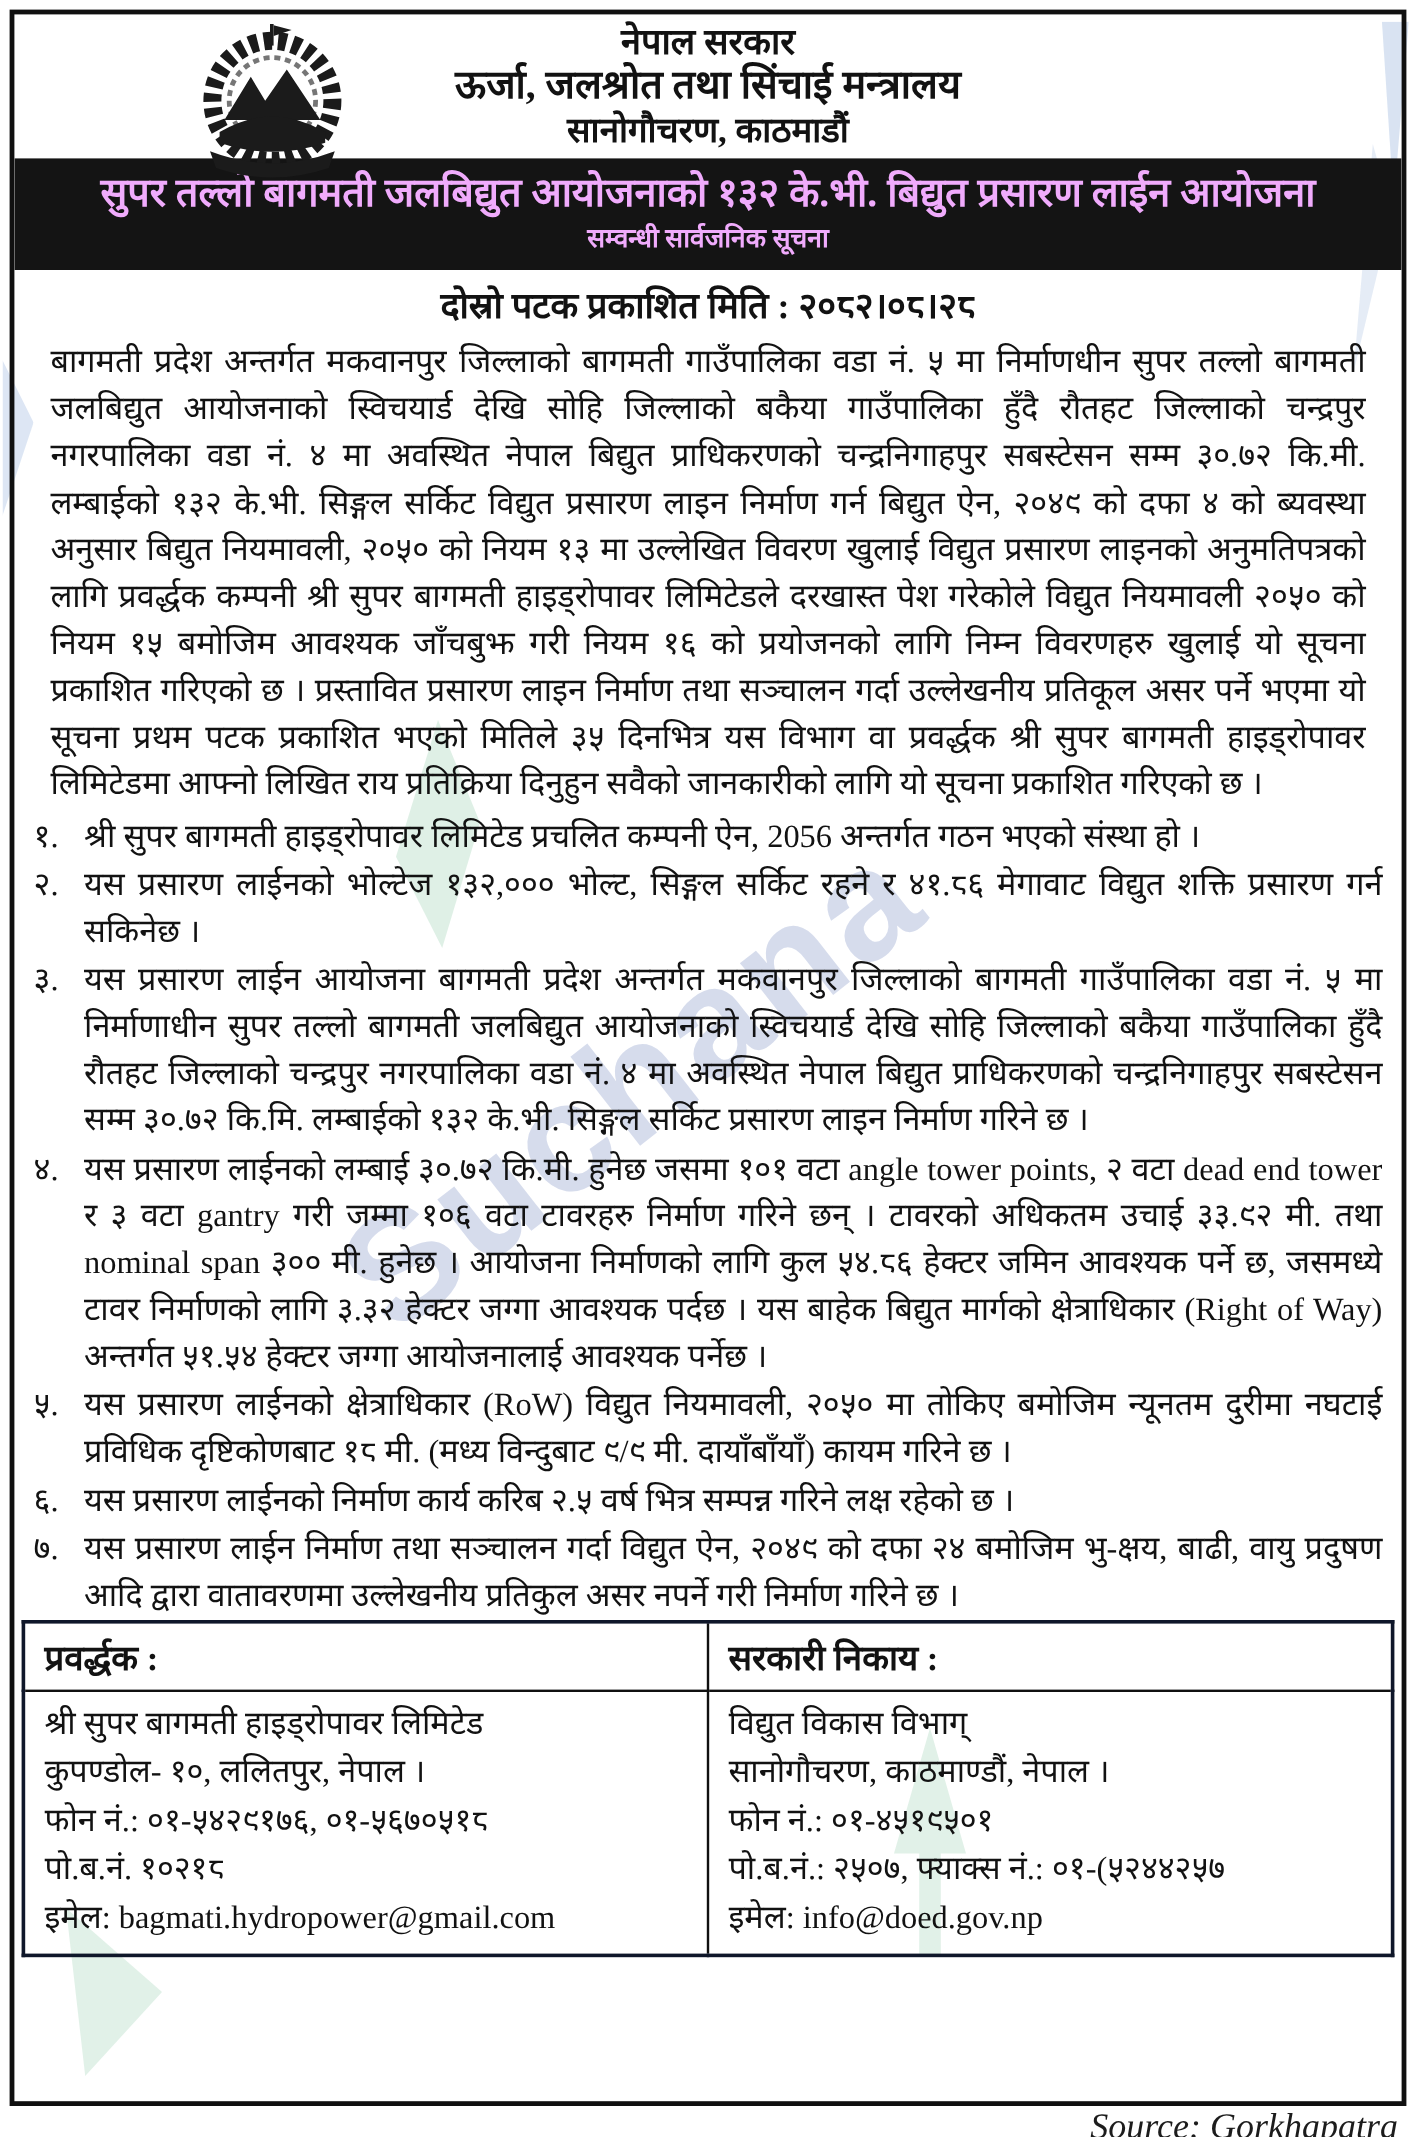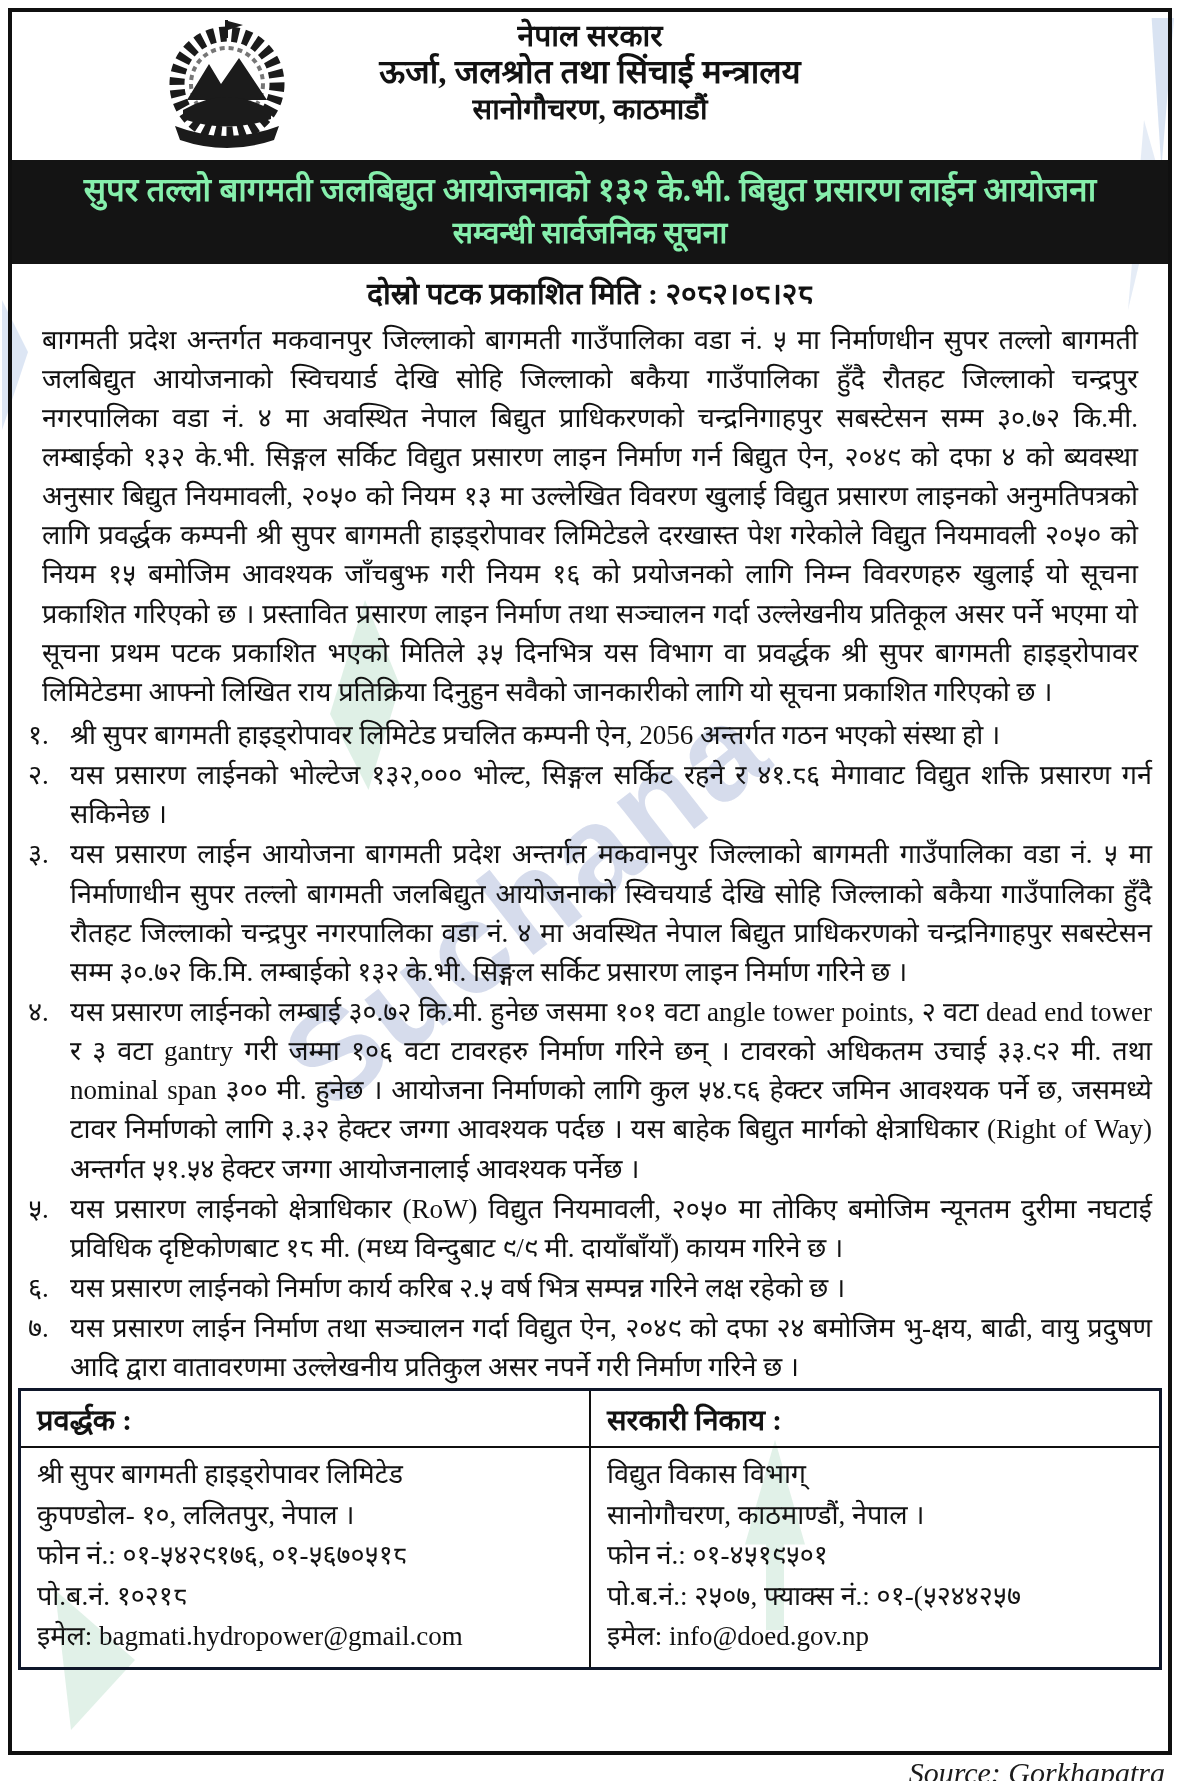--- a/index.html
+++ b/index.html
@@ -29,34 +29,34 @@
     font-size:130px;font-weight:700;letter-spacing:4px;
     color:var(--watermark-blue);opacity:.38;
     transform:rotate(-38deg);transform-origin:left top;
   }
   
   .doc{
     position:absolute;z-index:1;left:8px;top:8px;width:1164px;height:1747px;
     border:4px solid #101010;background:transparent;overflow:hidden;
   }
   
-  .masthead{position:relative;height:148px;padding-top:6px;text-align:center;}
+  .masthead{position:relative;height:120px;padding-top:6px;text-align:center;}
   .emblem{position:absolute;left:105px;top:6px;width:220px;height:132px;}
   .mh-line{font-weight:700;white-space:nowrap;line-height:1.18;}
   .mh-gov{font-size:30px;}
   .mh-ministry{font-size:33px;}
   .mh-dept{font-size:36px;}
   .mh-addr{font-size:29px;}
   
   .banner{
-    background:var(--banner-bg);color:#86efac;text-align:center;
+    background:var(--banner-bg);color:#f0abfc;text-align:center;
     font-weight:700;padding:8px 6px 12px;overflow:hidden;
   }
   .banner-line1{font-size:33px;line-height:1.35;white-space:nowrap;}
-  .banner-line2{font-size:30px;line-height:1.3;}
+  .banner-line2{font-size:22px;line-height:1.3;}
   
   .pubdate{text-align:center;font-weight:700;font-size:30px;padding:8px 0 4px;white-space:nowrap;}
   
   .body{padding:2px 16px 0;font-size:27px;line-height:1.45;text-align:justify;}
   .intro{margin:2px 14px 4px;}
   .item{display:flex;margin:1px 0;}
   .item .num{flex:0 0 42px;}
   .item .txt{flex:1;text-align:justify;}
   .contact-intro{font-weight:700;font-size:28px;margin:8px 0 8px;text-align:left;}
   

